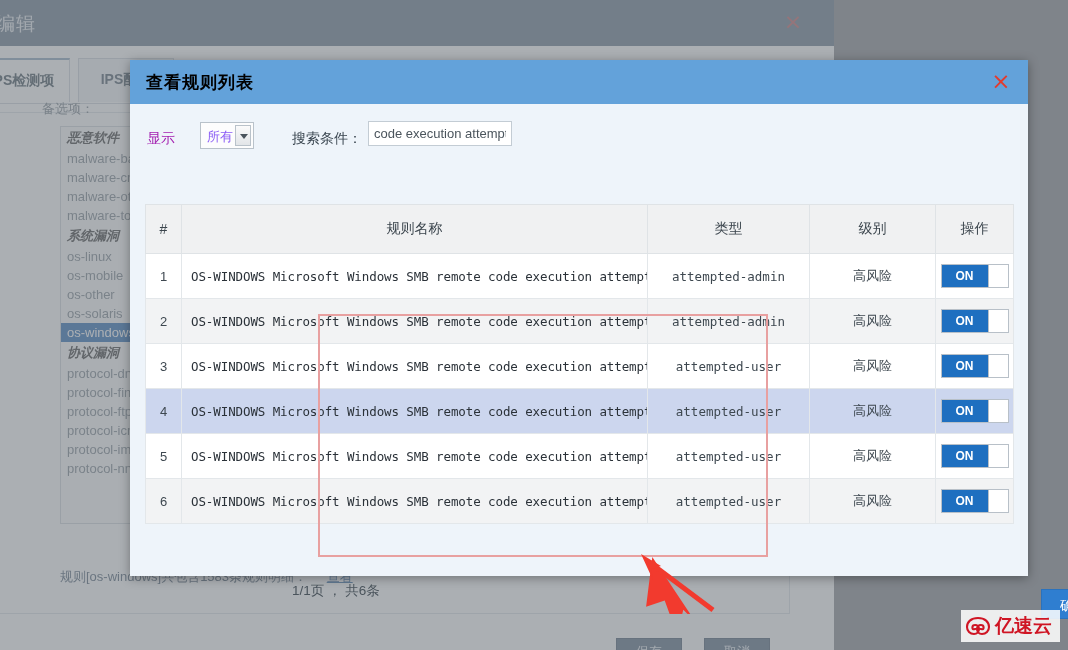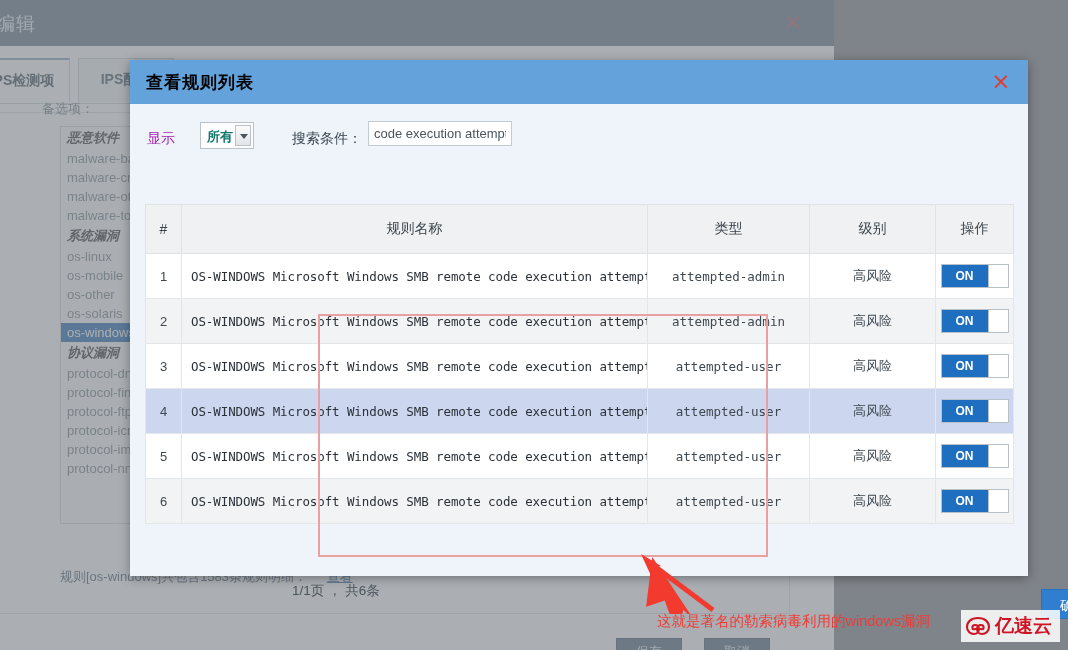--- a/index.html
+++ b/index.html
@@ -55,21 +55,21 @@
   #modal-close{position:absolute;right:14px;top:8px;width:26px;height:26px;line-height:26px;
                text-align:center;color:#e23b2e;font-size:23px;font-family:"DejaVu Sans",sans-serif;cursor:pointer;}
 
   #modal-body{position:relative;height:472px;background:#eef4fa;}
 
   
   #toolbar{position:absolute;left:0;top:14px;width:898px;height:46px;}
   #show-label{position:absolute;left:17px;top:12px;font-size:14px;color:#a21caf;}
   #show-select{position:absolute;left:70px;top:4px;width:54px;height:27px;
                background:#fdfdfd;border:1px solid #b9c2ca;box-sizing:border-box;}
-  #show-select-value{position:absolute;left:6px;top:5px;font-size:13px;color:#0f766e;font-weight:bold;}
+  #show-select-value{position:absolute;left:6px;top:5px;font-size:13px;color:#8b5cf6;}
   #show-select-arrow{position:absolute;right:2px;top:2px;width:16px;height:21px;
                      background:linear-gradient(#fbfbfb,#e2e5e8);border:1px solid #b9c2ca;box-sizing:border-box;}
   #show-select-arrow i{position:absolute;left:4px;top:8px;width:0;height:0;
                        border-left:4px solid transparent;border-right:4px solid transparent;border-top:5px solid #4a545c;}
   #search-label{position:absolute;left:162px;top:12px;font-size:14px;color:#3a4650;}
   #search-input{position:absolute;left:238px;top:3px;width:144px;height:25px;
                 background:#ffffff;border:1px solid #c3ccd4;box-sizing:border-box;
                 font-size:13px;color:#4a545c;padding:4px 5px;font-family:"Liberation Sans",sans-serif;}
 
   
@@ -253,21 +253,20 @@
     </div>
 
     <div id="anno-rect"></div>
 
     <svg id="anno-arrow" viewBox="0 0 100 62">
       <polygon points="6,2 34,44 26,36 22,52 14,30 2,34" fill="#f23a2e" transform="translate(8,2) scale(1.55)"></polygon>
       <path d="M14 10 L78 58" stroke="#f23a2e" stroke-width="5" fill="none"></path>
       <polygon points="6,2 26,14 16,17 18,28" fill="#f23a2e"></polygon>
     </svg>
 
-    <div id="anno-text">这就是著名的勒索病毒利用的windows漏洞</div>
 
     <div id="pager">1/1页 ，  共6条</div>
   </div>
 
   <div id="confirm-btn">确定</div>
 </div>
 
 <div id="watermark">
   <svg width="26" height="20" viewBox="0 0 26 20">
     <path d="M13 2 C6 2 2 6 2 11 C2 15 5 18 9 18 C12 18 14 16 14 13 C14 10.5 12.2 9 10.2 9 C8.6 9 7.4 10 7.4 11.4 C7.4 12.5 8.2 13.3 9.2 13.3 C10 13.3 10.6 12.8 10.6 12.1" fill="none" stroke="#cf1524" stroke-width="2.1"></path>

